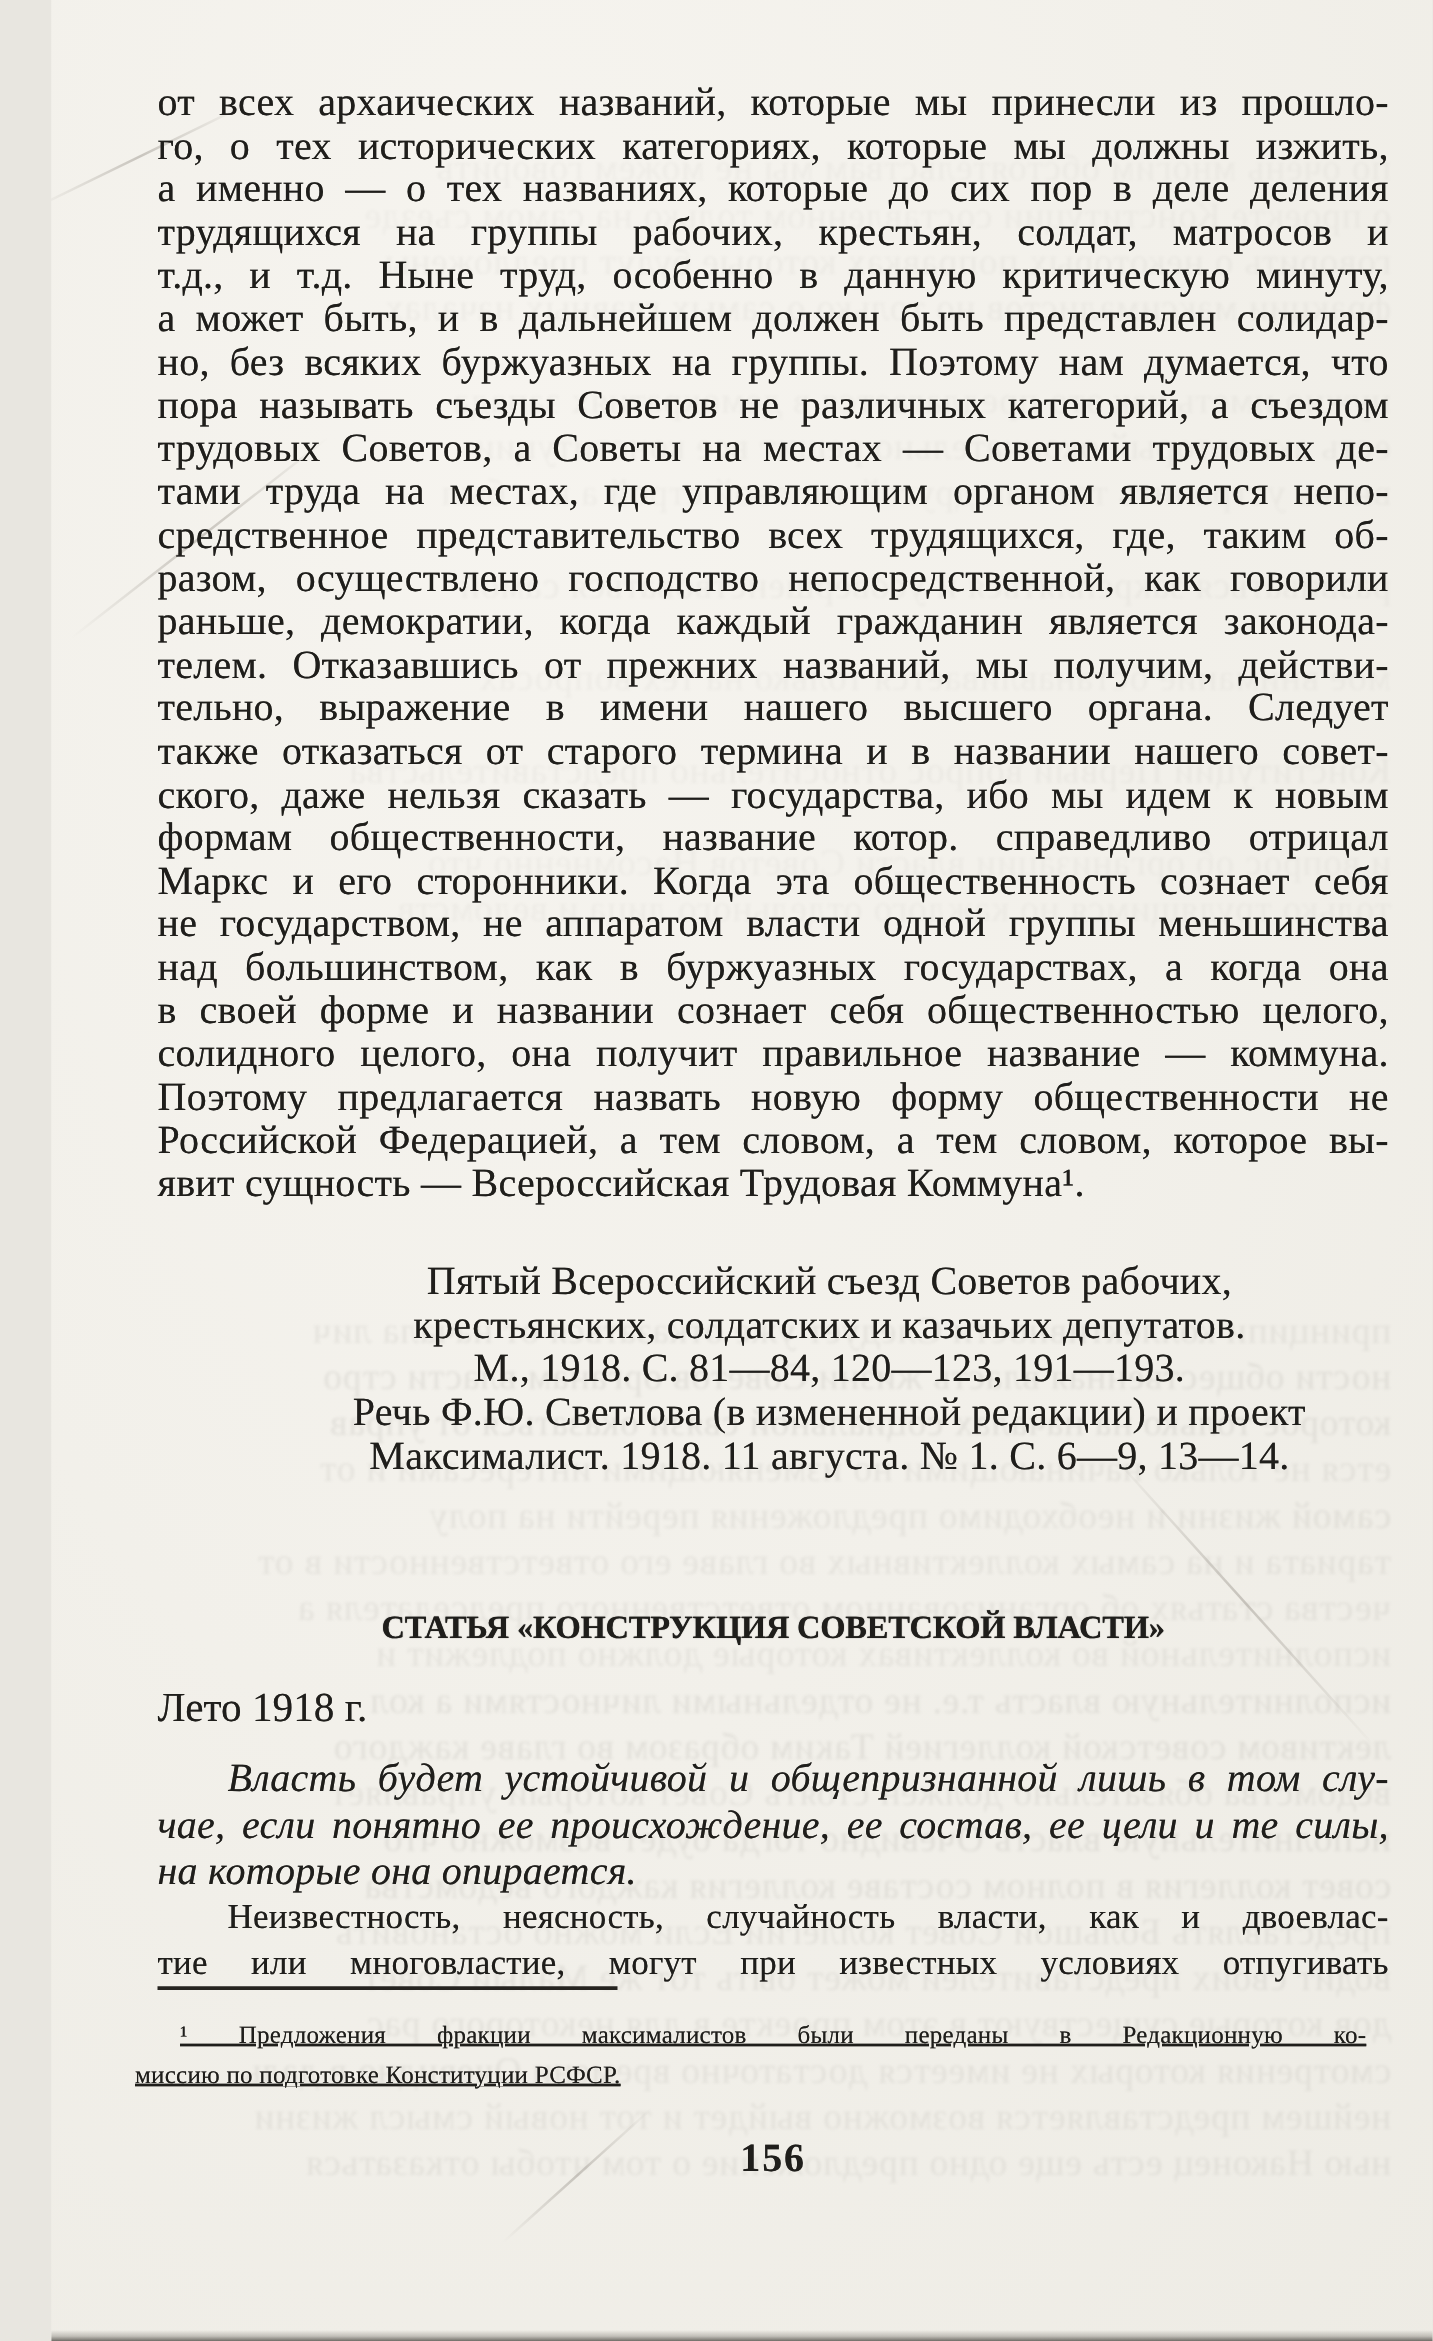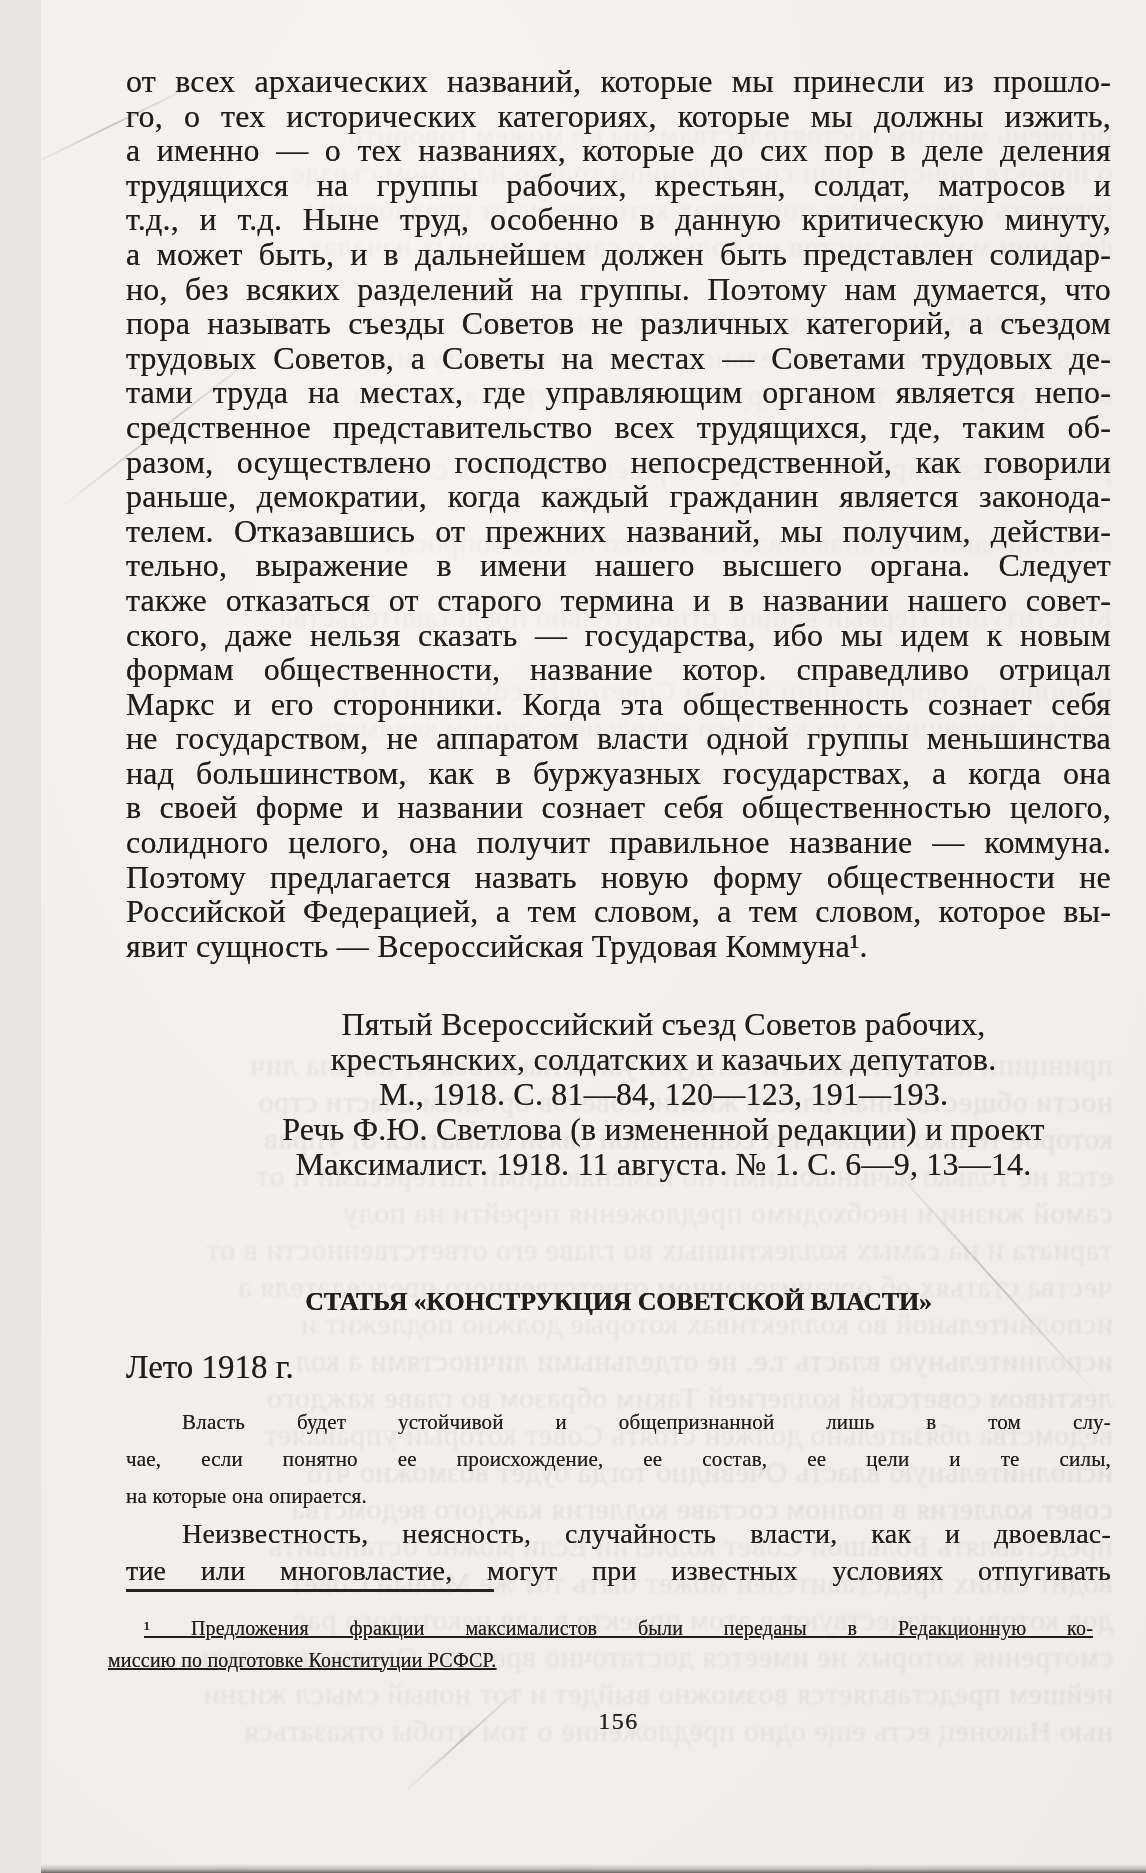--- a/index.html
+++ b/index.html
@@ -21,26 +21,26 @@
   .par-indent > div:first-child{text-indent:56px;}
   .p1{top:64px;font-size:32px;line-height:34.6px;}
   .source{position:absolute;left:175px;width:895px;top:1007px;font-size:32px;line-height:35px;}
   .cl{text-align:center;letter-spacing:.2px;text-shadow:0 0 .5px rgba(25,24,22,.7);}
   .heading{
     position:absolute;left:85px;width:985px;top:1287px;margin:0;
     font-size:26px;font-weight:700;text-align:center;letter-spacing:-.2px;
     text-shadow:0 0 .6px rgba(15,14,12,.9);
   }
   .date{position:absolute;left:85px;width:958px;top:1349px;font-size:33px;text-align:left;text-shadow:0 0 .5px rgba(25,24,22,.7);}
-  .p2{top:1404px;font-size:21px;line-height:37px;}
+  .p2{top:1404px;font-size:32px;line-height:37px;font-style:italic;}
   .p3{top:1515px;font-size:28px;line-height:37px;}
   .rule{position:absolute;left:85px;top:1589px;width:368px;height:0;border-top:3px solid #262420;}
   .footnote{position:absolute;left:67px;width:985px;top:1613px;font-size:20px;line-height:31.5px;text-decoration:underline;}
   .footnote > div:first-child{text-indent:36px;}
-  .pagenum{position:absolute;left:85px;width:985px;top:1708px;text-align:center;font-size:24px;letter-spacing:1.5px;text-shadow:0 0 .5px rgba(25,24,22,.7);}
+  .pagenum{position:absolute;left:85px;width:985px;top:1708px;text-align:center;font-size:32px;letter-spacing:1.5px;text-shadow:0 0 .5px rgba(25,24,22,.7);font-weight:bold;}
   
   .bleed{position:absolute;inset:0;z-index:1;}
   .bl{
     position:absolute;left:92px;width:980px;max-width:980px;overflow:hidden;
     transform:scaleX(-1);filter:blur(1.1px);
     color:#6f6c65;font-size:30px;white-space:nowrap;letter-spacing:.6px;
   }
   
   .scratch{position:absolute;z-index:2;width:1.5px;background:linear-gradient(to bottom, rgba(255,255,255,0), rgba(165,160,152,.55), rgba(255,255,255,0));}
   .s1{left:118px;top:300px;height:260px;transform:rotate(52deg);}
@@ -98,21 +98,21 @@
 
   <main class="content">
 
     <section class="para p1 endsleft">
         <div class="jl">от всех архаических названий, которые мы принесли из прошло-</div>
         <div class="jl">го, о тех исторических категориях, которые мы должны изжить,</div>
         <div class="jl">а именно — о тех названиях, которые до сих пор в деле деления</div>
         <div class="jl">трудящихся на группы рабочих, крестьян, солдат, матросов и</div>
         <div class="jl">т.д., и т.д. Ныне труд, особенно в данную критическую минуту,</div>
         <div class="jl">а может быть, и в дальнейшем должен быть представлен солидар-</div>
-        <div class="jl">но, без всяких разделений на группы. Поэтому нам думается, что</div>
+        <div class="jl">но, без всяких буржуазных на группы. Поэтому нам думается, что</div>
         <div class="jl">пора называть съезды Советов не различных категорий, а съездом</div>
         <div class="jl">трудовых Советов, а Советы на местах — Советами трудовых де-</div>
         <div class="jl">тами труда на местах, где управляющим органом является непо-</div>
         <div class="jl">средственное представительство всех трудящихся, где, таким об-</div>
         <div class="jl">разом, осуществлено господство непосредственной, как говорили</div>
         <div class="jl">раньше, демократии, когда каждый гражданин является законода-</div>
         <div class="jl">телем. Отказавшись от прежних названий, мы получим, действи-</div>
         <div class="jl">тельно, выражение в имени нашего высшего органа. Следует</div>
         <div class="jl">также отказаться от старого термина и в названии нашего совет-</div>
         <div class="jl">ского, даже нельзя сказать — государства, ибо мы идем к новым</div>

